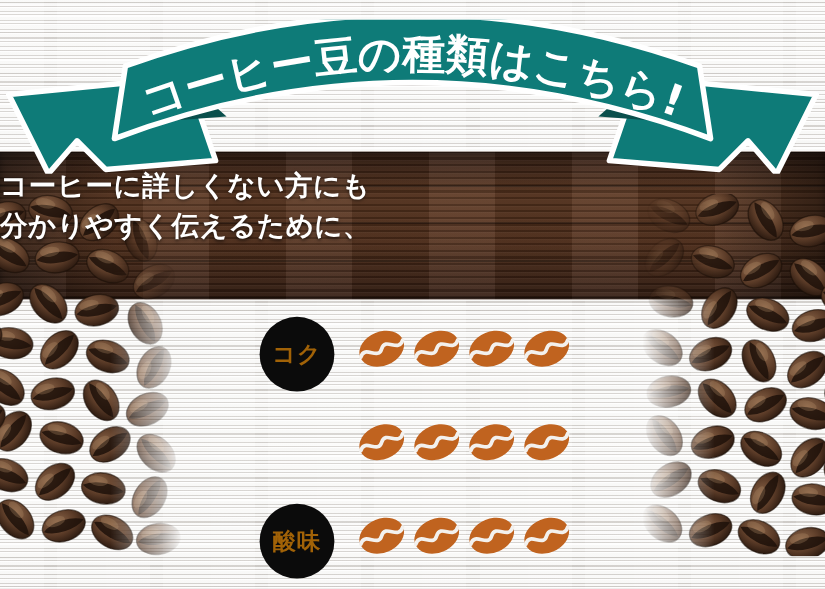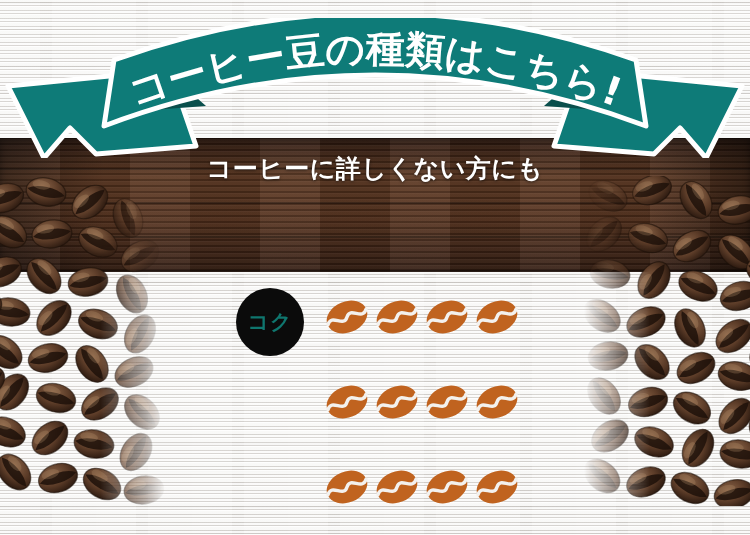--- a/index.html
+++ b/index.html
@@ -71,21 +71,21 @@
   .title-text svg{display:block;width:750px;height:140px;}
   .title-glyph{
     font-family:"DejaVu Sans","Liberation Sans",sans-serif;
     font-weight:bold;font-size:39px;fill:#ffffff;
     letter-spacing:0px;
   }
 
   
   .lead{
     position:absolute;left:0;right:0;top:150px;
-    text-align:center;color:#ffffff;
+    text-align:left;color:#ffffff;
     font-family:"DejaVu Sans","Liberation Sans",sans-serif;
     font-weight:bold;font-size:25px;line-height:37px;
     letter-spacing:.5px;
     text-shadow:0 1px 3px rgba(0,0,0,.55);
   }
   .lead div{white-space:nowrap;}
 
   
   .pile{position:absolute;top:176px;width:172px;height:330px;overflow:hidden;}
   .pile.left{left:-6px;}
@@ -93,21 +93,21 @@
   .pile svg{display:block;}
 
   
   .rows{position:absolute;left:236px;top:288px;width:300px;}
   .row{position:relative;height:85px;}
   .badge{
     position:absolute;left:0;top:0;
     width:68px;height:68px;border-radius:50%;
     background:#0b0b0b;
     display:flex;align-items:center;justify-content:center;
-    color:#0f766e;
+    color:#a16207;
     font-family:"DejaVu Sans","Liberation Sans",sans-serif;
     font-weight:bold;font-size:21px;letter-spacing:1px;
   }
   .beans{position:absolute;left:89px;top:8px;display:flex;gap:6px;}
   .bean-icon{width:44px;height:42px;display:block;}
 </style>
 </head>
 <body>
 
 <div id="stage">
@@ -268,20 +268,21 @@
         <path id="titleArc" d="M126 92 Q375 -4 624 92" fill="none"></path>
       </defs>
       <text class="title-glyph">
         <textPath href="#titleArc" startOffset="50%" text-anchor="middle" id="title-path-text">コーヒー豆の種類はこちら!</textPath>
       </text>
     </svg>
   </div>
 
   <div class="lead">
     <div>コーヒーに詳しくない方にも</div>
+    <div>分かりやすく伝えるために、</div>
   </div>
 
   <div class="rows">
 
     <div class="row">
       <div class="badge">
         <span>コク</span>
       </div>
       <div class="beans">
           <svg class="bean-icon" viewBox="0 0 44 42">
@@ -334,20 +335,23 @@
           <svg class="bean-icon" viewBox="0 0 44 42">
             <g transform="rotate(-22 22 21)">
               <ellipse cx="22" cy="21" rx="21" ry="15.5" fill="#c0631f"></ellipse>
               <path d="M1.5 21 C 9 11.5, 15 30, 22 21 C 29 12, 35 30.5, 42.5 21" fill="none" stroke="#f3f1ee" stroke-width="3.4" stroke-linecap="round"></path>
             </g>
           </svg>
         </div>
     </div>
 
     <div class="row">
+      <div class="badge">
+        <span>酸味</span>
+      </div>
       <div class="beans">
           <svg class="bean-icon" viewBox="0 0 44 42">
             <g transform="rotate(-22 22 21)">
               <ellipse cx="22" cy="21" rx="21" ry="15.5" fill="#c0631f"></ellipse>
               <path d="M1.5 21 C 9 11.5, 15 30, 22 21 C 29 12, 35 30.5, 42.5 21" fill="none" stroke="#f3f1ee" stroke-width="3.4" stroke-linecap="round"></path>
             </g>
           </svg>
           <svg class="bean-icon" viewBox="0 0 44 42">
             <g transform="rotate(-22 22 21)">
               <ellipse cx="22" cy="21" rx="21" ry="15.5" fill="#c0631f"></ellipse>

